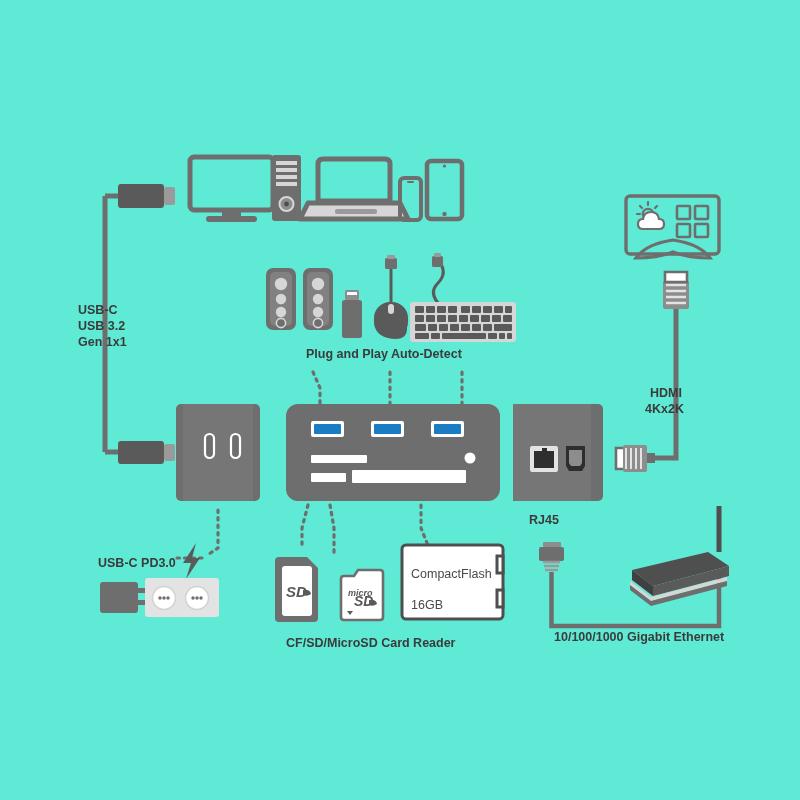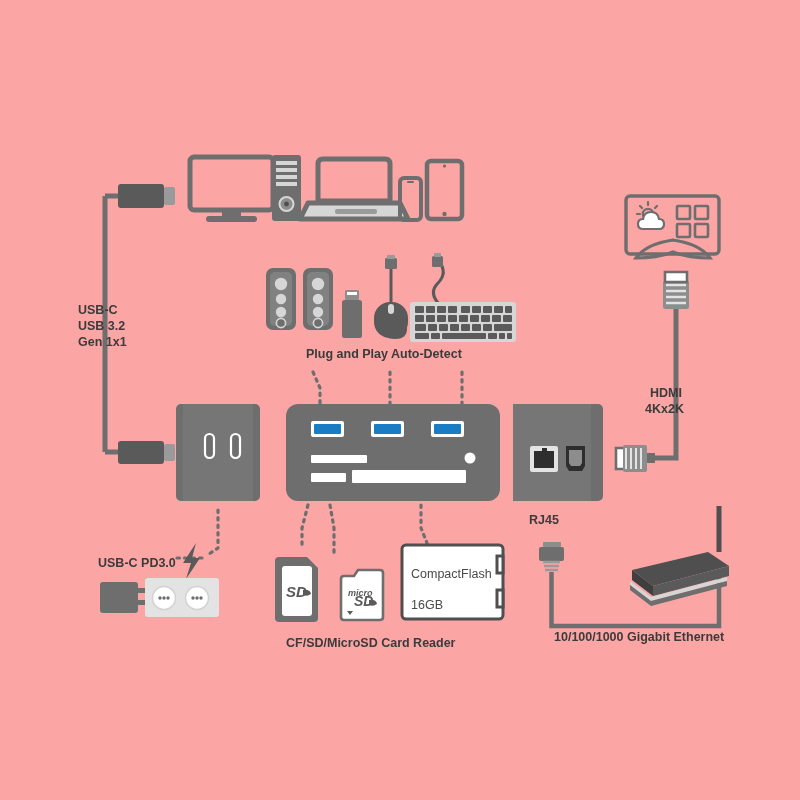--- a/index.html
+++ b/index.html
@@ -4,21 +4,21 @@
 <style>
   html, body {
     margin: 0;
     padding: 0;
     background: #ffffff;
   }
   #stage {
     position: relative;
     width: 800px;
     height: 800px;
-    background: #fca5a5;
+    background: #5eead4;
     font-family: "Liberation Sans", sans-serif;
     overflow: hidden;
   }
   #stage svg {
     position: absolute;
     top: 0;
     left: 0;
   }
   .lbl {
     font-family: "Liberation Sans", sans-serif;

